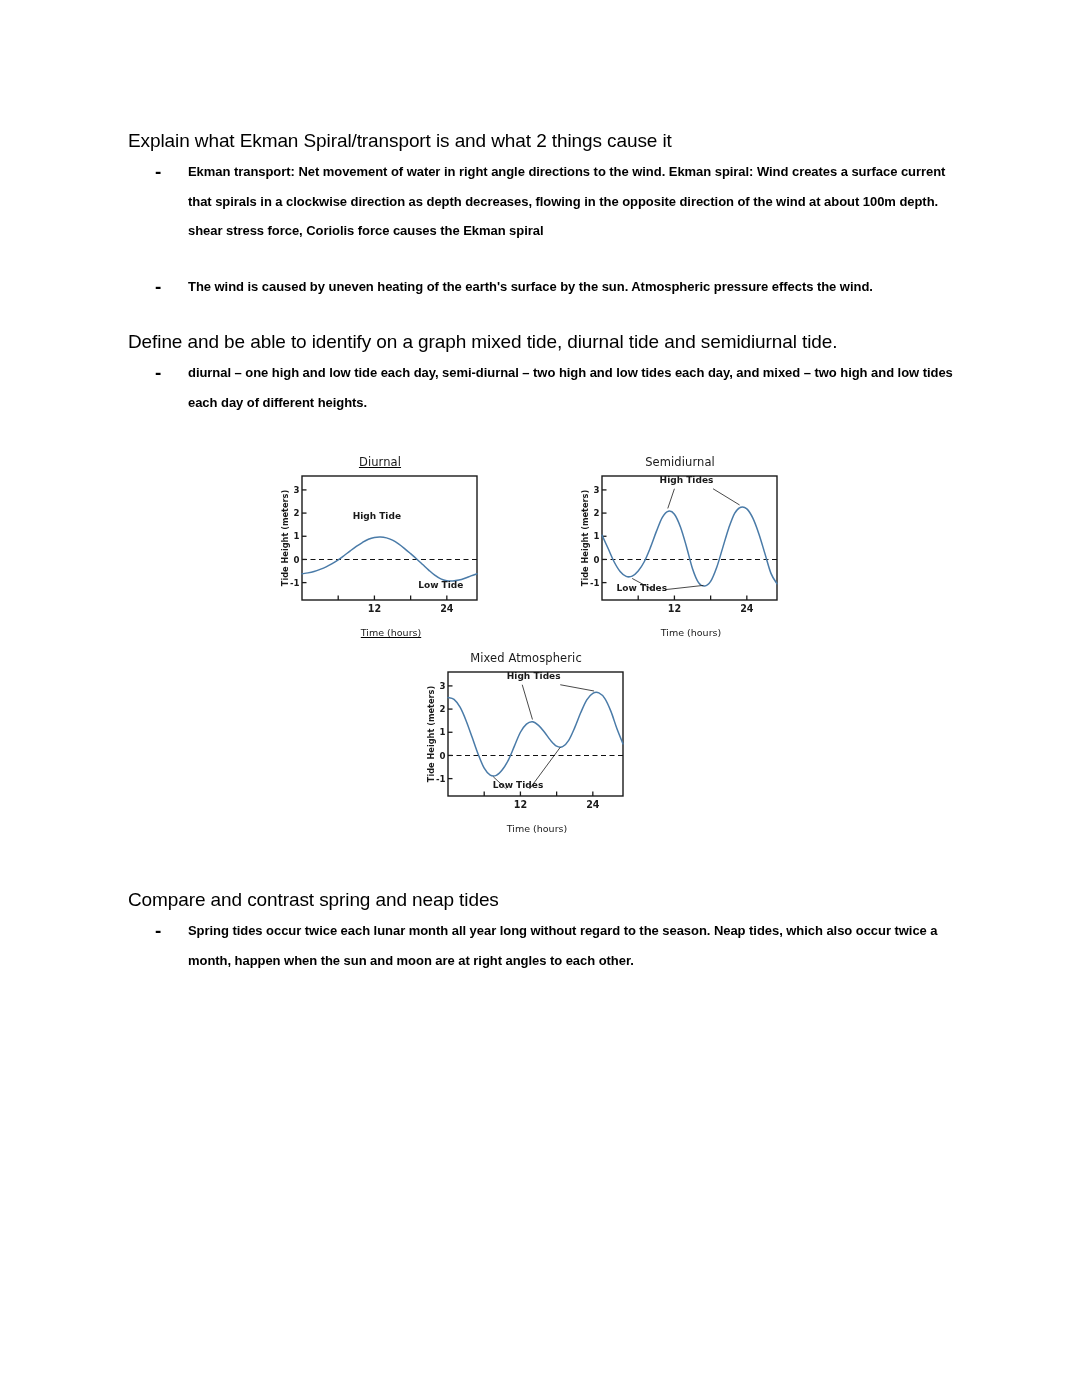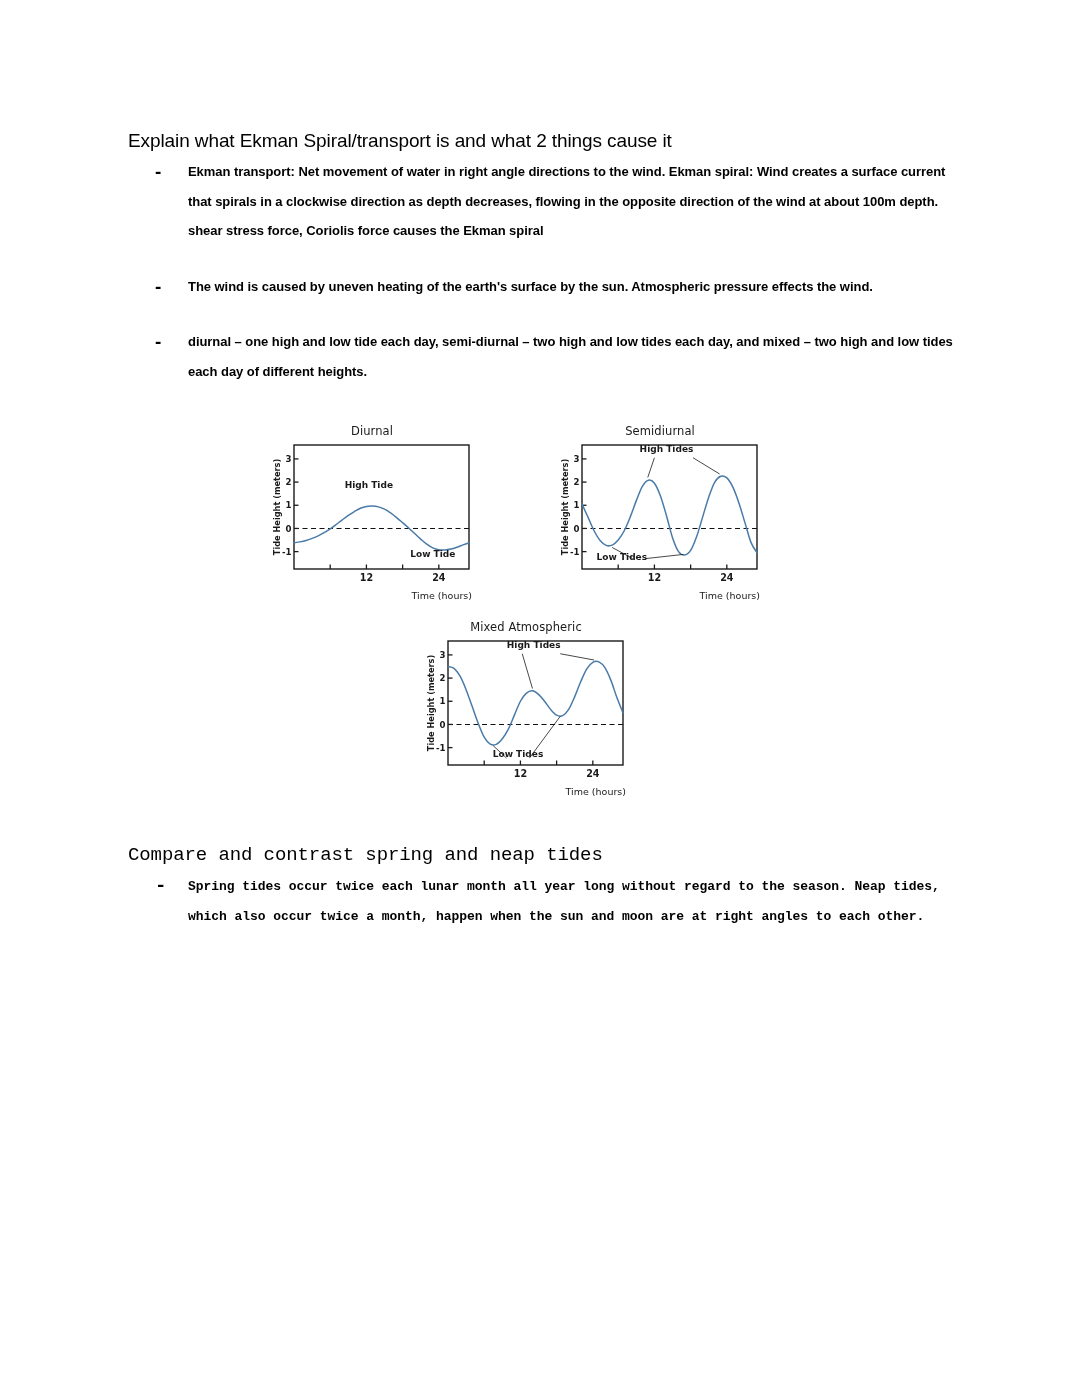--- a/index.html
+++ b/index.html
@@ -63,39 +63,39 @@
   }
 
   
   .figures {
     position: relative;
     width: 830px;
     height: 390px;
     margin-top: 38px;
   }
   .chart-wrap { position: absolute; }
-  .chart-wrap.diurnal      { left: 144px;  top: 0px; }
-  .chart-wrap.semidiurnal  { left: 432px;  top: 0px; }
+  .chart-wrap.diurnal      { left: 152px;  top: 0px; text-decoration: underline; }
+  .chart-wrap.semidiurnal  { left: 452px;  top: 0px; }
   .chart-wrap.mixed        { left: 298px;  top: 196px; }
 
   .chart-title {
     text-align: center;
     font-size: 11.5px;
     color: #1a1a1a;
     margin-bottom: 3px;
     font-family: "DejaVu Sans", sans-serif;
     letter-spacing: 0.1px;
   }
   .chart-svg { display: block; }
   .xlabel {
-    text-align: right;
+    text-align: center;
     font-size: 9.5px;
     color: #1a1a1a;
     font-family: "DejaVu Sans", sans-serif;
-    margin-top: 1px;
+    margin-top: 7px;
     padding-left: 22px;
   }
 </style>
 </head>
 <body>
 
 <div class="page">
   <div class="content">
 
     <div class="qa-block">
@@ -107,20 +107,21 @@
     </div>
 
     <div class="qa-block">
       <div class="answer-row">
         <div class="dash">-</div>
         <div class="answer">The wind is caused by uneven heating of the earth's surface by the sun. Atmospheric pressure effects the wind.</div>
       </div>
     </div>
 
     <div class="qa-block">
+      <div class="question">Define and be able to identify on a graph mixed tide, diurnal tide and semidiurnal tide.</div>
       <div class="answer-row">
         <div class="dash">-</div>
         <div class="answer">diurnal – one high and low tide each day, semi-diurnal – two high and low tides each day, and mixed – two high and low tides each day of different heights.</div>
       </div>
     </div>
 
     <div class="figures">
       <div class="chart-wrap diurnal">
         <div class="chart-title">Diurnal</div>
         <div>
@@ -216,21 +217,21 @@
               <line x1="96.22413793103449" y1="16.747663551401878" x2="106.48275862068967" y2="51.51401869158878" stroke="#1a1a1a" stroke-width="0.8"></line>
               <line x1="134.24137931034483" y1="16.747663551401878" x2="168.0344827586207" y2="23.00560747663552" stroke="#1a1a1a" stroke-width="0.8"></line>
               <line x1="80.5344827586207" y1="121.04672897196262" x2="67.25862068965517" y2="108.76261682242992" stroke="#1a1a1a" stroke-width="0.8"></line>
               <line x1="103.4655172413793" y1="121.04672897196262" x2="134.24137931034483" y2="79.32710280373833" stroke="#1a1a1a" stroke-width="0.8"></line>
             </svg>
           </div>
         <div class="xlabel">Time (hours)</div>
       </div>
     </div>
 
-    <div class="qa-block" style="margin-top:27px;font-family:Liberation Mono, monospace;">
+    <div class="qa-block" style="margin-top:40px;">
       <div class="question">Compare and contrast spring and neap tides</div>
       <div class="answer-row">
         <div class="dash">-</div>
         <div class="answer">Spring tides occur twice each lunar month all year long without regard to the season. Neap tides, which also occur twice a month, happen when the sun and moon are at right angles to each other.</div>
       </div>
     </div>
 
   </div>
 </div>
 

